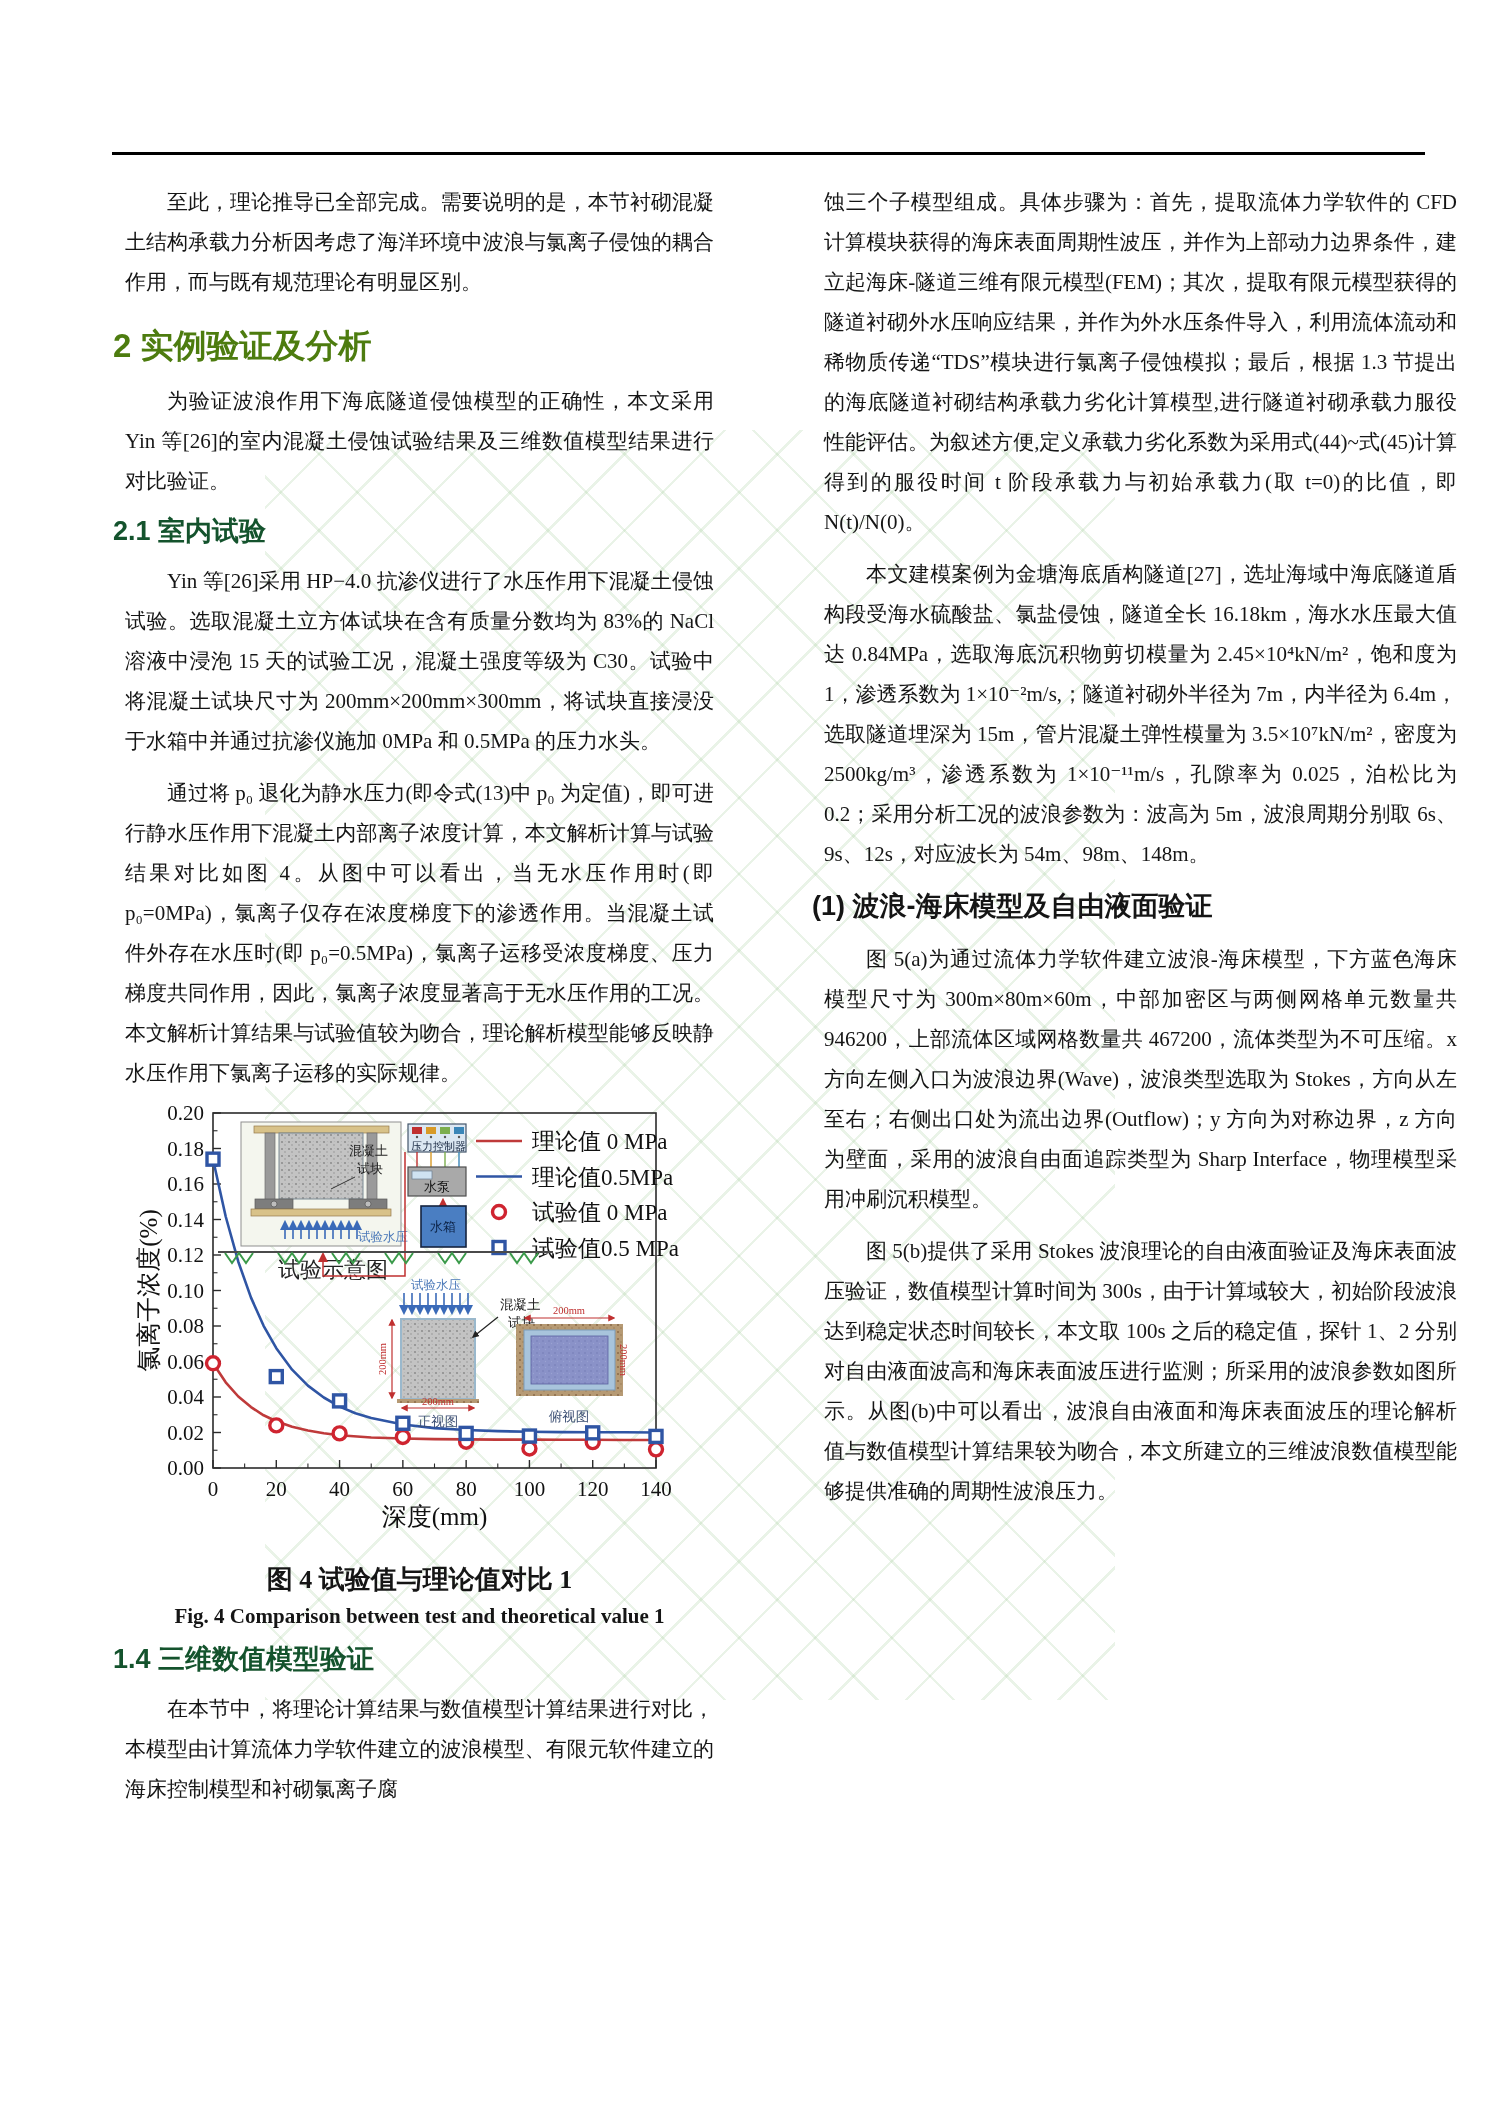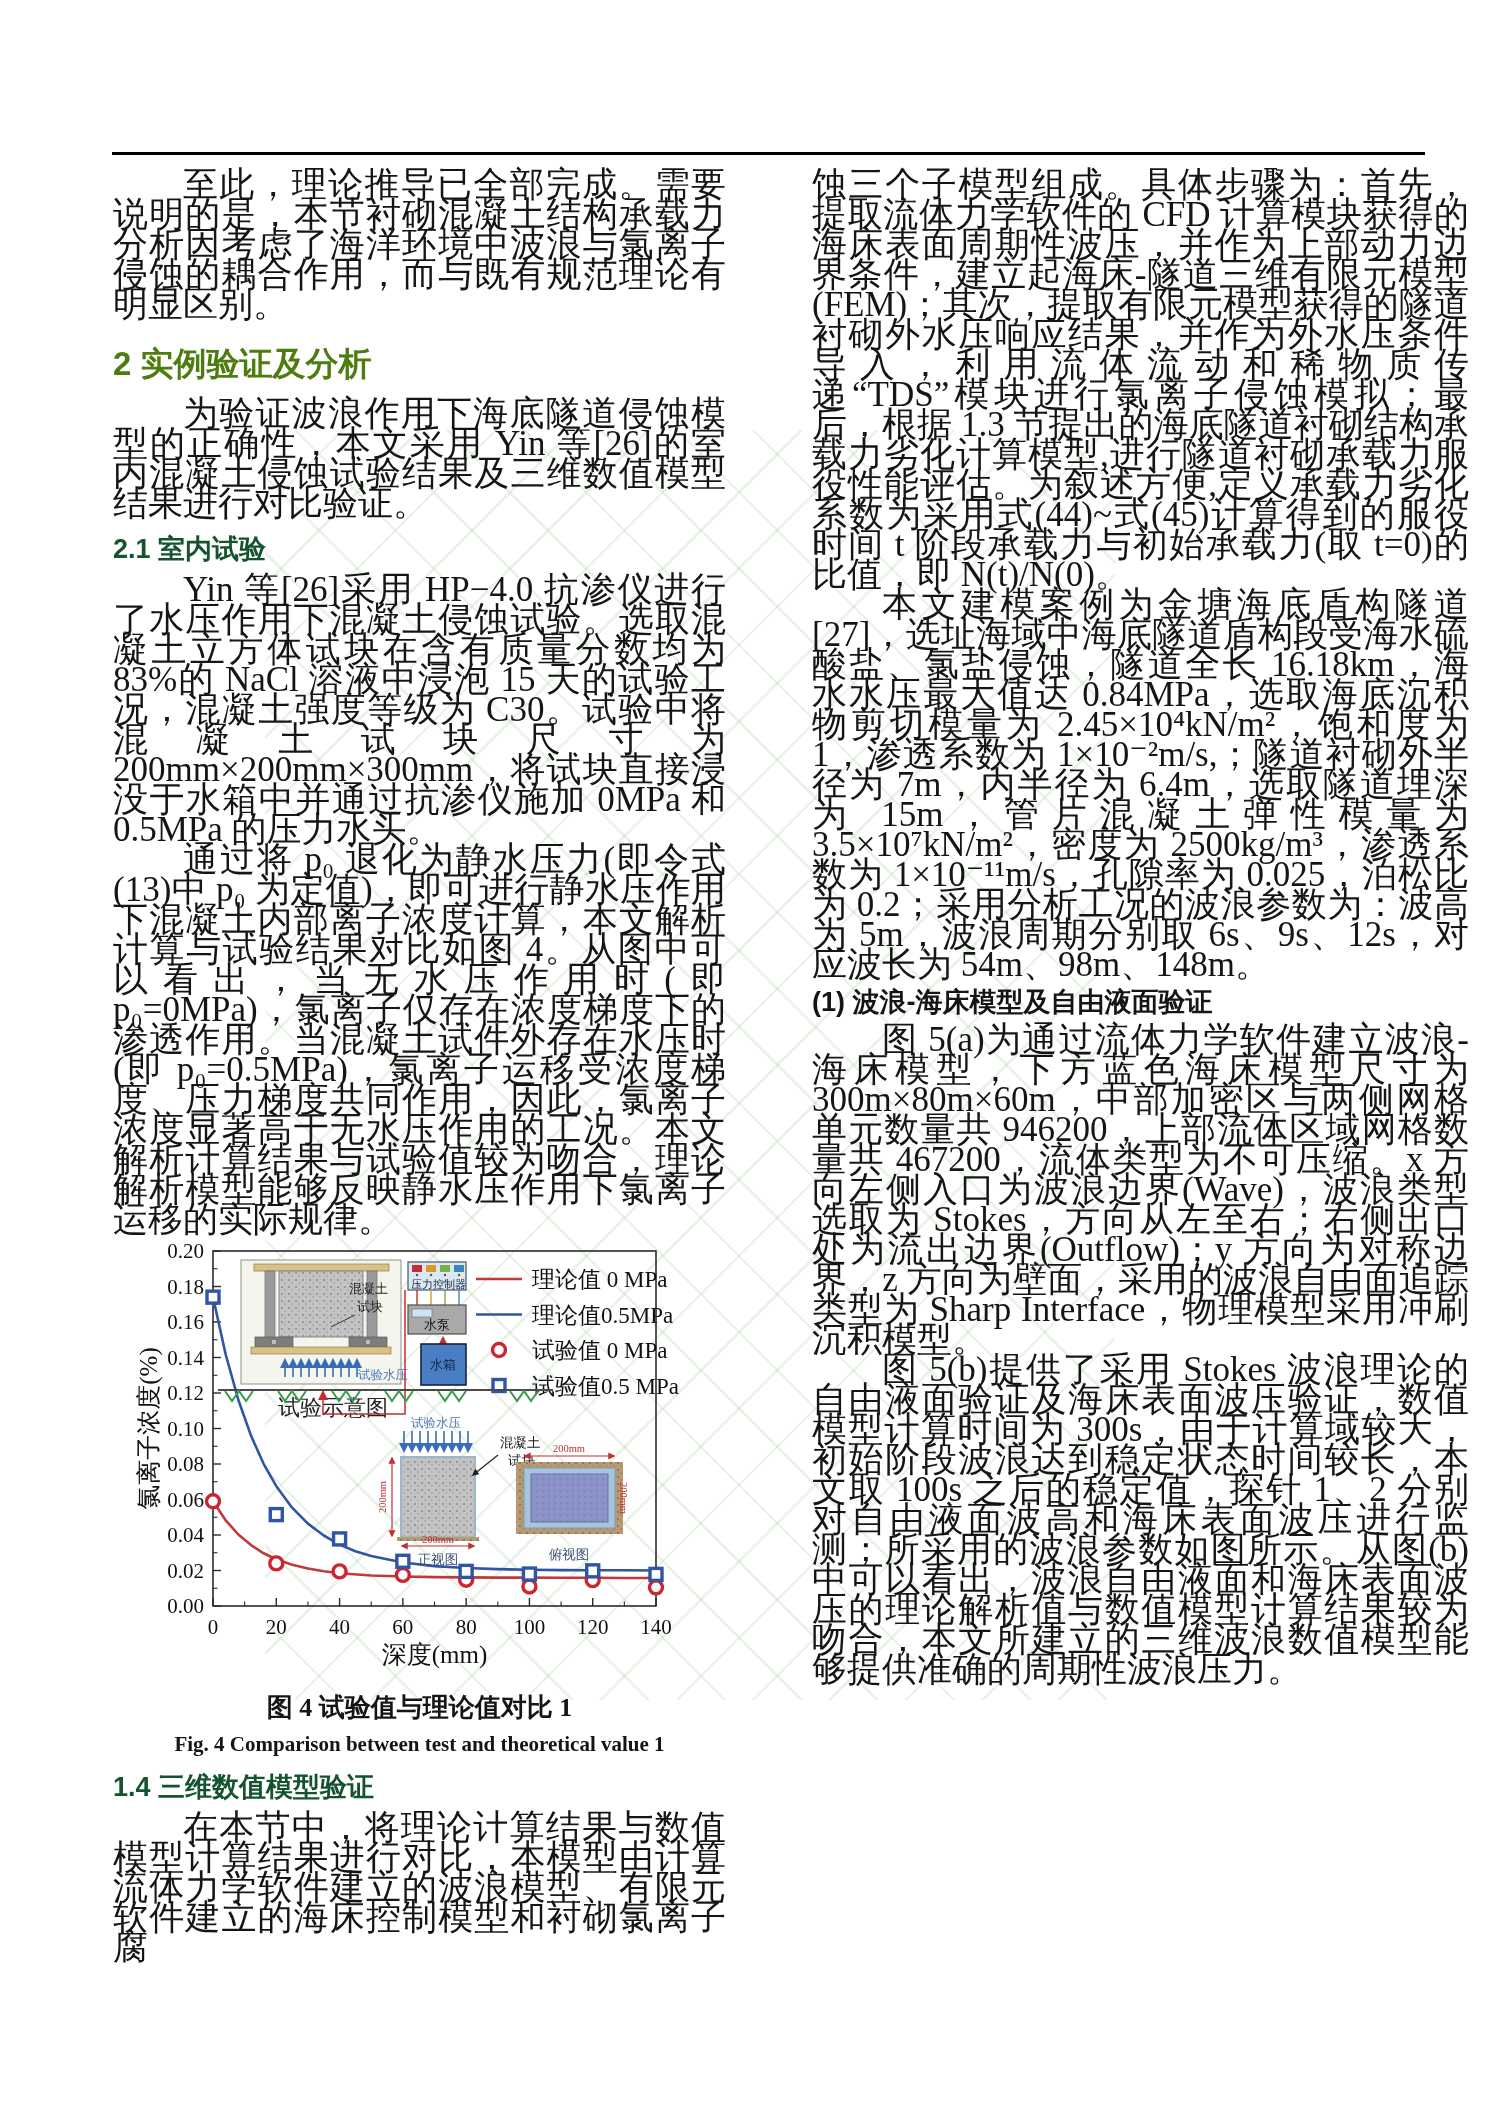--- a/index.html
+++ b/index.html
@@ -6,31 +6,31 @@
   body{width:1489px;height:2105px;position:relative;background:#ffffff;
        font-family:"Liberation Serif","DejaVu Serif",serif;color:#151515;overflow:hidden;}
   .top-rule{position:absolute;left:112px;top:152px;width:1313px;height:3px;background:#000;}
   .watermark{position:absolute;left:265px;top:430px;width:850px;height:1270px;z-index:0;pointer-events:none;
     background-image:
       repeating-linear-gradient(45deg, rgba(148,196,138,0.20) 0px, rgba(148,196,138,0.20) 2.5px, transparent 2.5px, transparent 54px),
       repeating-linear-gradient(135deg, rgba(148,196,138,0.20) 0px, rgba(148,196,138,0.20) 2.5px, transparent 2.5px, transparent 54px);}
   .col{position:absolute;top:170px;z-index:2;}
   .col-left{left:113px;width:613px;}
   .col-right{left:812px;width:657px;}
-  p.body{font-size:35px;line-height:30px;margin:0;text-align:justify;text-justify:inter-character;text-indent:2em;}
+  p.body{font-size:21px;line-height:40px;margin:12px;text-align:justify;text-justify:inter-character;text-indent:2em;}
   p.body.noindent{text-indent:0;}
   h2.sec{font-family:"Liberation Sans","DejaVu Sans",sans-serif;font-size:33px;font-weight:700;
          margin:22px 0 12px 0;color:#4d7c0f;}
   h3.sub{font-family:"Liberation Sans","DejaVu Sans",sans-serif;font-size:27px;font-weight:700;
          margin:12px 0 8px 0;color:#14532d;}
   .bold-line{font-family:"Liberation Sans","DejaVu Sans",sans-serif;font-size:27px;font-weight:700;
          line-height:41px;margin:2px 0;}
   .figure{margin:8px 0 0 0;}
   .figure svg{display:block;margin-left:20px;}
-  .fig-captions{text-align:center;margin-top:2px;}
+  .fig-captions{text-align:center;margin-top:12px;}
   .cap-cn{font-size:26px;font-weight:600;}
   .cap-en{font-size:21px;font-weight:700;margin-top:7px;}
   svg text{font-family:"Liberation Serif","DejaVu Serif",serif;}
 </style>
 </head>
 <body>
 
 <div class="watermark"></div>
 <div class="top-rule"></div>
 

